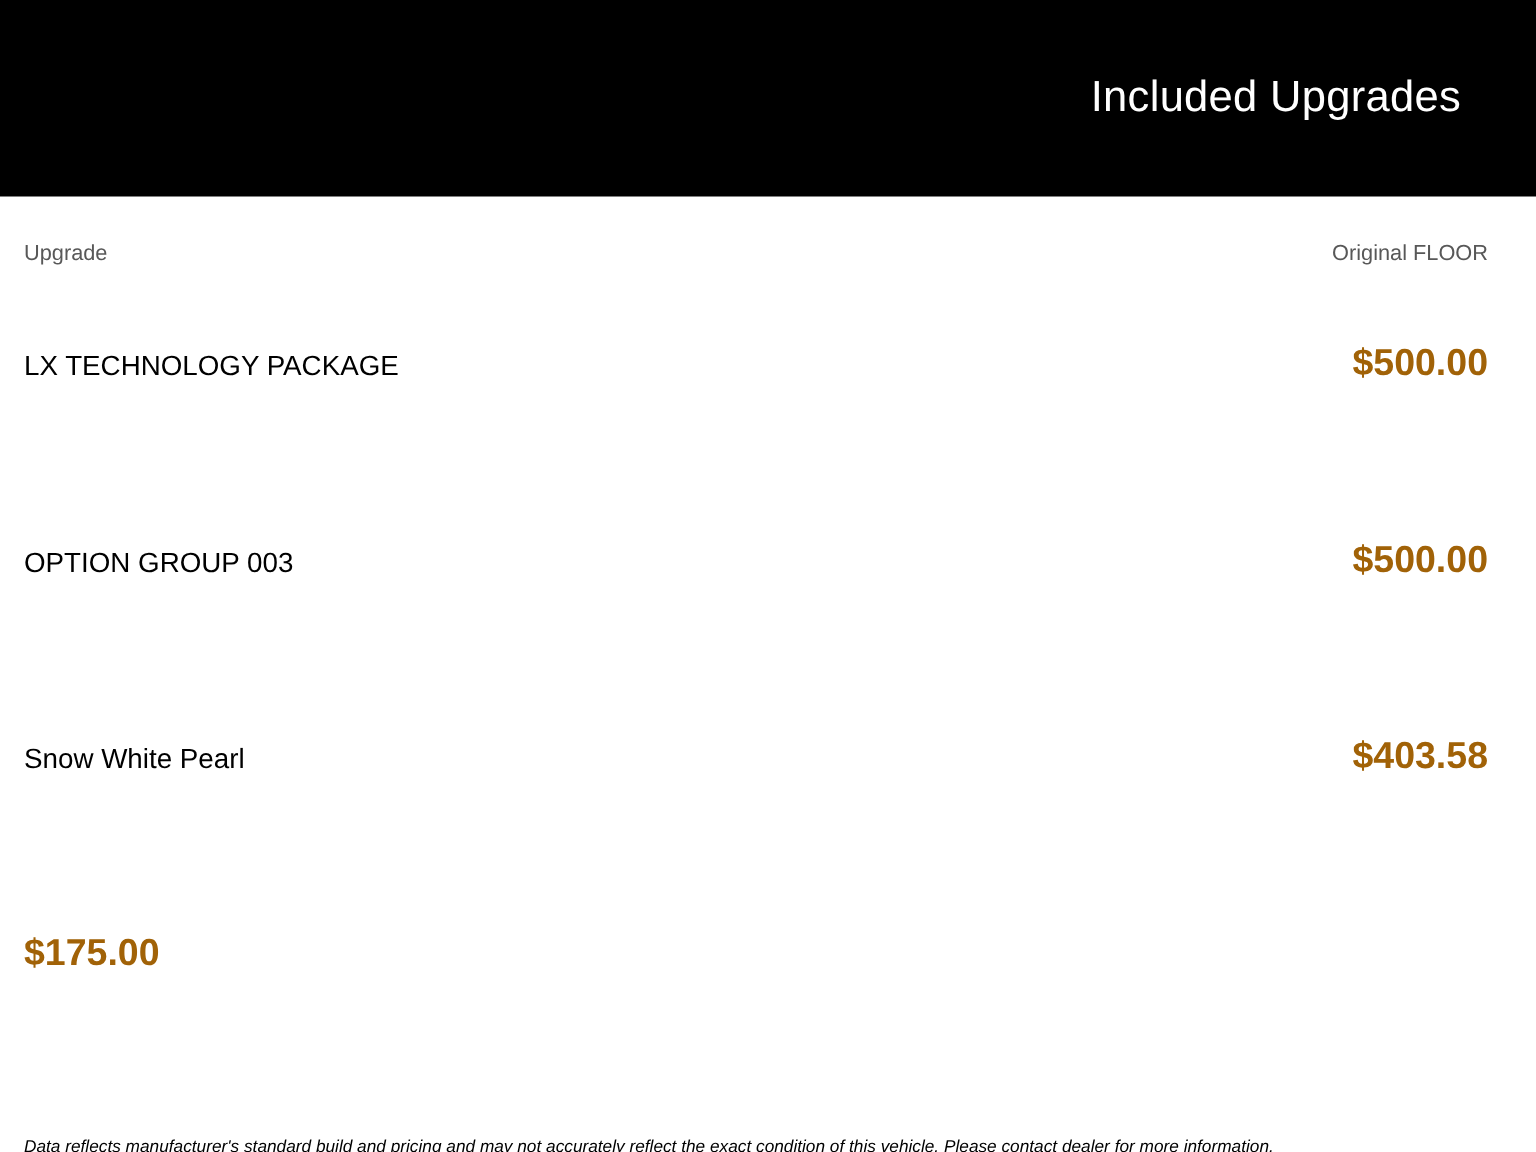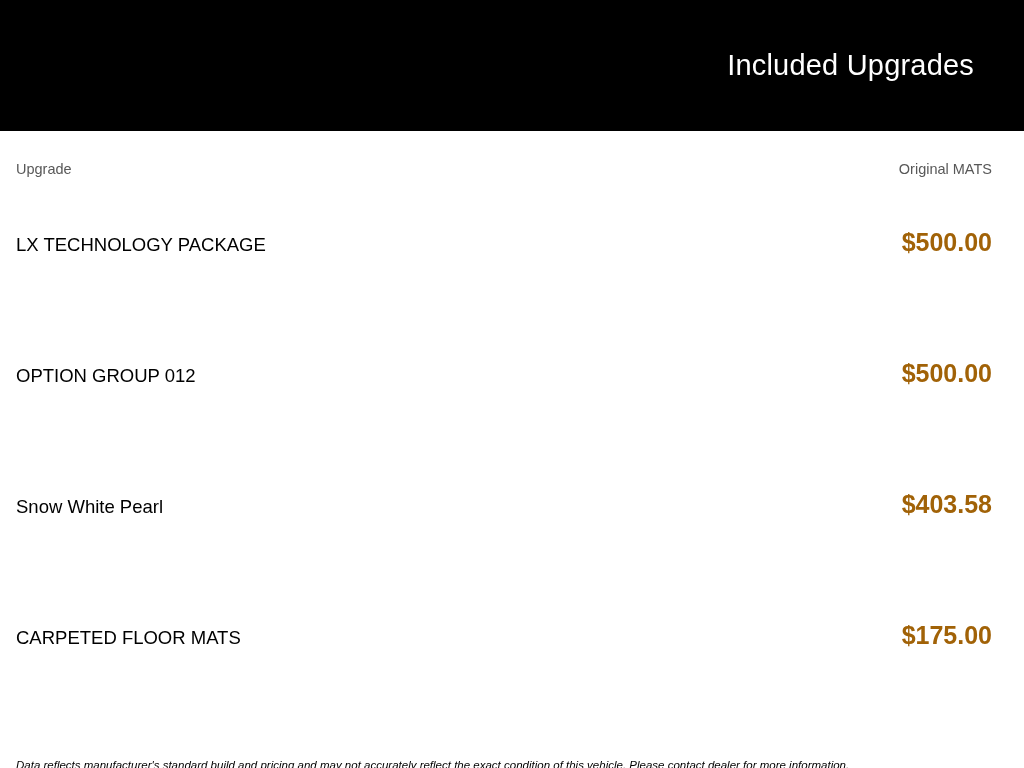--- a/index.html
+++ b/index.html
@@ -87,39 +87,38 @@
 <div class="page">
 
   <div class="header-bar">
     <div class="header-title">Included Upgrades</div>
   </div>
 
   <div class="content">
 
     <div class="col-head-row">
       <div class="col-head">Upgrade</div>
-      <div class="col-head">Original MATS</div>
+      <div class="col-head">Original FLOOR</div>
     </div>
 
     <div class="upgrade-row row-1">
       <div class="name">LX TECHNOLOGY PACKAGE</div>
       <div class="price">$500.00</div>
     </div>
 
     <div class="upgrade-row row-n">
-      <div class="name">OPTION GROUP 012</div>
+      <div class="name">OPTION GROUP 003</div>
       <div class="price">$500.00</div>
     </div>
 
     <div class="upgrade-row row-n">
       <div class="name">Snow White Pearl</div>
       <div class="price">$403.58</div>
     </div>
 
     <div class="upgrade-row row-n">
-      <div class="name">CARPETED FLOOR MATS</div>
       <div class="price">$175.00</div>
     </div>
 
     <div class="disclaimer">Data reflects manufacturer's standard build and pricing and may not accurately reflect the exact condition of this vehicle. Please contact dealer for more information.</div>
 
   </div>
 </div>
 
 </body></html>

